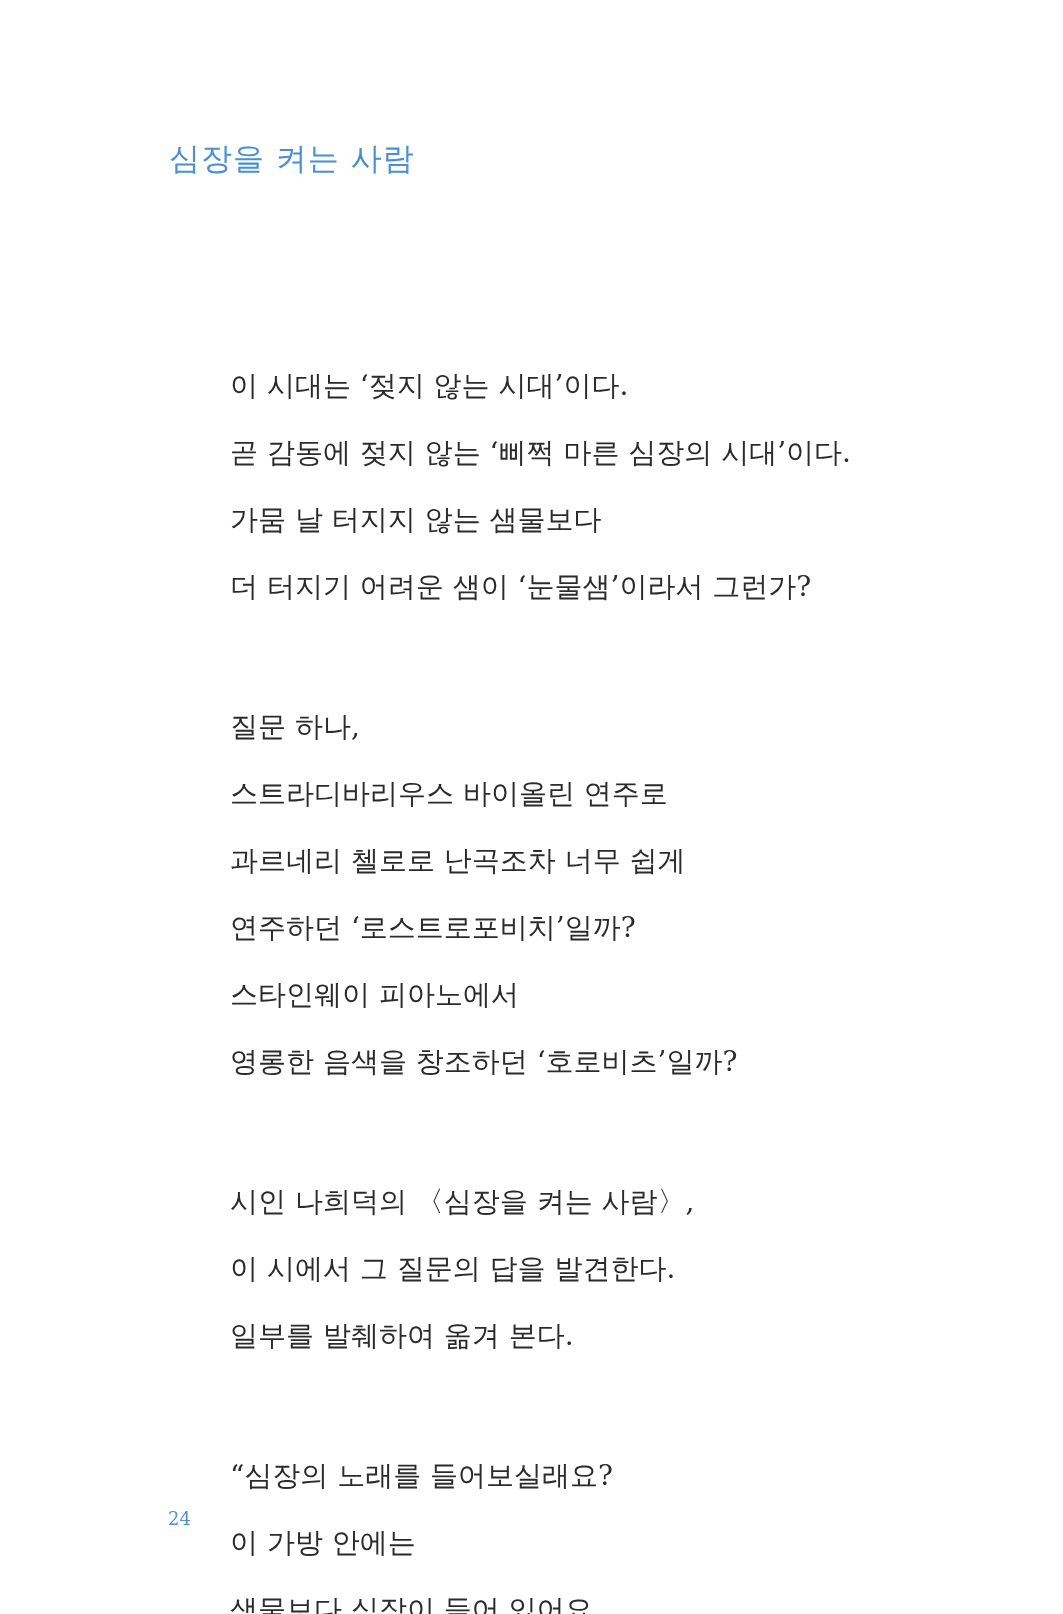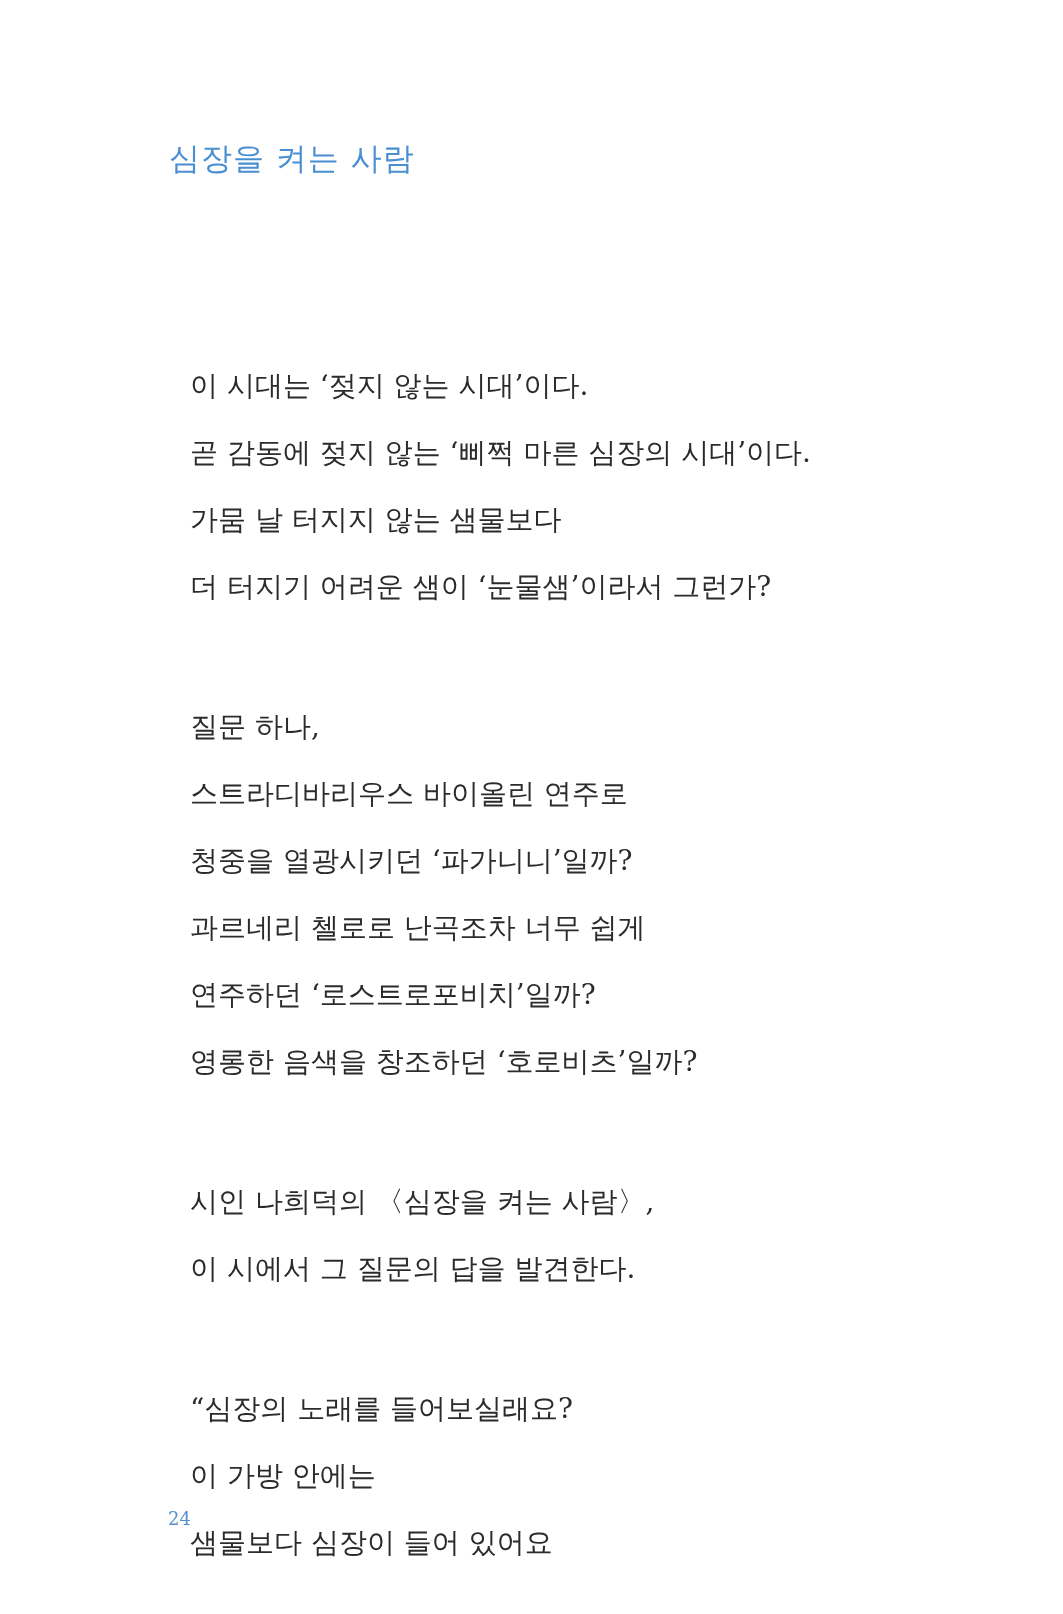--- a/index.html
+++ b/index.html
@@ -25,21 +25,21 @@
     position: absolute;
     left: 140px;
     top: 312px;
     width: 820px;
     font-size: 28px;
     line-height: 47px;
     color: #2b2b2b;
   }
   .stanza { margin-bottom: 53px; }
   .stanza:last-child { margin-bottom: 0; }
-  .line { display: block; white-space: pre; }
+  .line { display: block; white-space: pre; margin-left: 40px; }
   .page-number {
     position: absolute;
     left: 138px;
     top: 1478px;
     font-size: 18px;
     color: #5590cd;
   }
 </style>
 </head>
 <body>
@@ -53,29 +53,30 @@
     <p class="stanza">
       <span class="line">이 시대는 ‘젖지 않는 시대’이다.</span>
       <span class="line">곧 감동에 젖지 않는 ‘삐쩍 마른 심장의 시대’이다.</span>
       <span class="line">가뭄 날 터지지 않는 샘물보다</span>
       <span class="line">더 터지기 어려운 샘이 ‘눈물샘’이라서 그런가?</span>
     </p>
 
     <p class="stanza">
       <span class="line">질문 하나,</span>
       <span class="line">스트라디바리우스 바이올린 연주로</span>
-      <span class="line">청중을 열광시키던 ‘파가니니’일까?</span>
       <span class="line">과르네리 첼로로 난곡조차 너무 쉽게</span>
       <span class="line">연주하던 ‘로스트로포비치’일까?</span>
+      <span class="line">스타인웨이 피아노에서</span>
       <span class="line">영롱한 음색을 창조하던 ‘호로비츠’일까?</span>
     </p>
 
     <p class="stanza">
       <span class="line">시인 나희덕의 〈심장을 켜는 사람〉,</span>
       <span class="line">이 시에서 그 질문의 답을 발견한다.</span>
+      <span class="line">일부를 발췌하여 옮겨 본다.</span>
     </p>
 
     <p class="stanza">
       <span class="line">“심장의 노래를 들어보실래요?</span>
       <span class="line">이 가방 안에는</span>
       <span class="line">샘물보다 심장이 들어 있어요</span>
     </p>
 
   </div>
 

